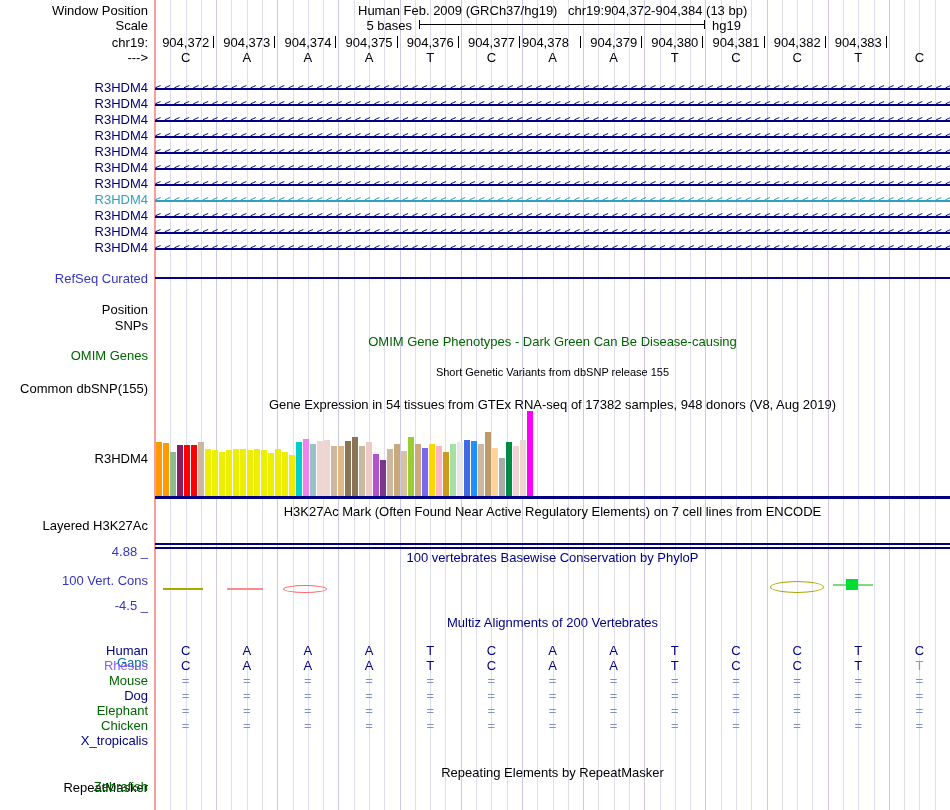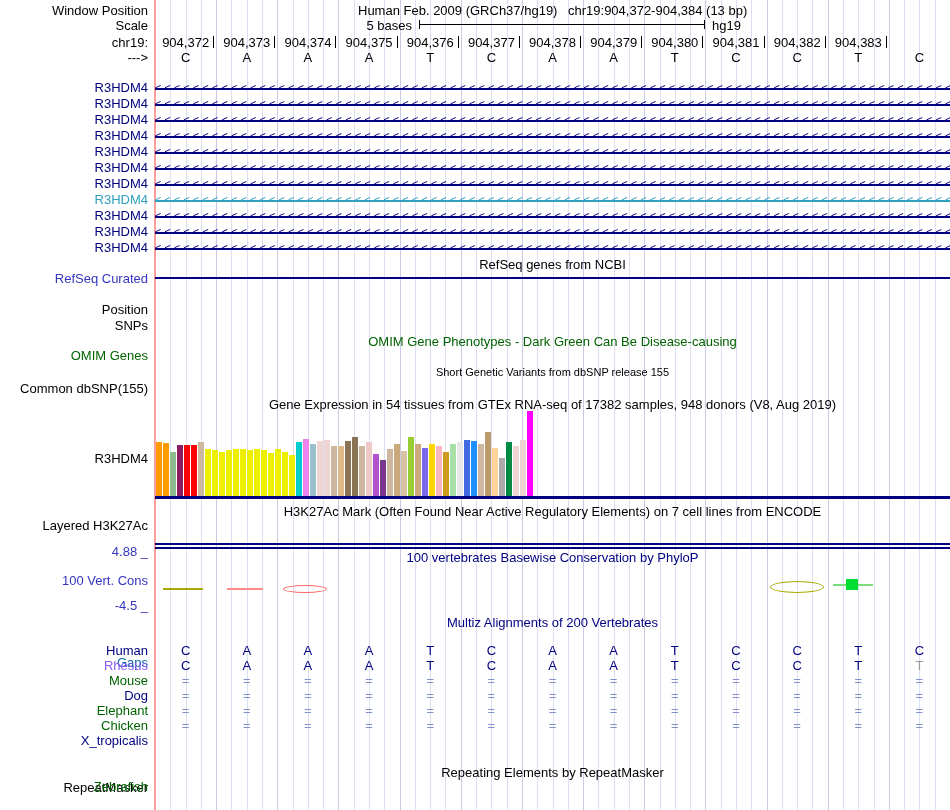--- a/index.html
+++ b/index.html
@@ -38,21 +38,20 @@
   <div class="abs lbl k" style="top:318px">SNPs</div>
   <div class="abs lbl g" style="top:348px">OMIM Genes</div>
   <div class="abs lbl k" style="top:381px">Common dbSNP(155)</div>
   <div class="abs lbl k" style="top:451px">R3HDM4</div>
   <div class="abs lbl k" style="top:518px">Layered H3K27Ac</div>
   <div class="abs lbl b" style="top:544px">4.88 _</div>
   <div class="abs lbl b" style="top:573px">100 Vert. Cons</div>
   <div class="abs lbl b" style="top:598px">-4.5 _</div>
   <div class="abs lbl k" style="top:780px">RepeatMasker</div>
 
-  <div class="abs ctitle k" style="top:257px">RefSeq genes from NCBI</div>
   <div class="abs ctitle g" style="top:334px">OMIM Gene Phenotypes - Dark Green Can Be Disease-causing</div>
   <div class="abs ctitle k sm" style="top:366px">Short Genetic Variants from dbSNP release 155</div>
   <div class="abs ctitle k" style="top:397px">Gene Expression in 54 tissues from GTEx RNA-seq of 17382 samples, 948 donors (V8, Aug 2019)</div>
   <div class="abs ctitle k" style="top:504px">H3K27Ac Mark (Often Found Near Active Regulatory Elements) on 7 cell lines from ENCODE</div>
   <div class="abs ctitle n" style="top:550px">100 vertebrates Basewise Conservation by PhyloP</div>
   <div class="abs ctitle n" style="top:615px">Multiz Alignments of 200 Vertebrates</div>
   <div class="abs ctitle k" style="top:765px">Repeating Elements by RepeatMasker</div>
 
   <div class="abs" style="left:155px;top:277px;width:795px;height:2px;background:#000080"></div>
   <div class="abs" style="left:155px;top:496px;width:795px;height:3px;background:#000080"></div>
@@ -117,21 +116,21 @@
     <div class="abs num" style="left: 216.154px; top: 35px; width: 54.1538px; text-align: right;">904,373</div>
     <div class="abs" style="left: 274.308px; top: 36px; width: 1px; height: 12px; background: rgb(0, 0, 0);"></div>
     <div class="abs num" style="left: 277.308px; top: 35px; width: 54.1538px; text-align: right;">904,374</div>
     <div class="abs" style="left: 335.462px; top: 36px; width: 1px; height: 12px; background: rgb(0, 0, 0);"></div>
     <div class="abs num" style="left: 338.462px; top: 35px; width: 54.1538px; text-align: right;">904,375</div>
     <div class="abs" style="left: 396.615px; top: 36px; width: 1px; height: 12px; background: rgb(0, 0, 0);"></div>
     <div class="abs num" style="left: 399.615px; top: 35px; width: 54.1538px; text-align: right;">904,376</div>
     <div class="abs" style="left: 457.769px; top: 36px; width: 1px; height: 12px; background: rgb(0, 0, 0);"></div>
     <div class="abs num" style="left: 460.769px; top: 35px; width: 54.1538px; text-align: right;">904,377</div>
     <div class="abs" style="left: 518.923px; top: 36px; width: 1px; height: 12px; background: rgb(0, 0, 0);"></div>
-    <div class="abs num" style="left: 521.923px; top: 35px; width: 54.1538px; text-align: right;">904,378</div>
+    <div class="abs num" style="left: 521.923px; top: 35px; width: 54.1538px; ">904,378</div>
     <div class="abs" style="left: 580.077px; top: 36px; width: 1px; height: 12px; background: rgb(0, 0, 0);"></div>
     <div class="abs num" style="left: 583.077px; top: 35px; width: 54.1538px; text-align: right;">904,379</div>
     <div class="abs" style="left: 641.231px; top: 36px; width: 1px; height: 12px; background: rgb(0, 0, 0);"></div>
     <div class="abs num" style="left: 644.231px; top: 35px; width: 54.1538px; text-align: right;">904,380</div>
     <div class="abs" style="left: 702.385px; top: 36px; width: 1px; height: 12px; background: rgb(0, 0, 0);"></div>
     <div class="abs num" style="left: 705.385px; top: 35px; width: 54.1538px; text-align: right;">904,381</div>
     <div class="abs" style="left: 763.538px; top: 36px; width: 1px; height: 12px; background: rgb(0, 0, 0);"></div>
     <div class="abs num" style="left: 766.538px; top: 35px; width: 54.1538px; text-align: right;">904,382</div>
     <div class="abs" style="left: 824.692px; top: 36px; width: 1px; height: 12px; background: rgb(0, 0, 0);"></div>
     <div class="abs num" style="left: 827.692px; top: 35px; width: 54.1538px; text-align: right;">904,383</div>

